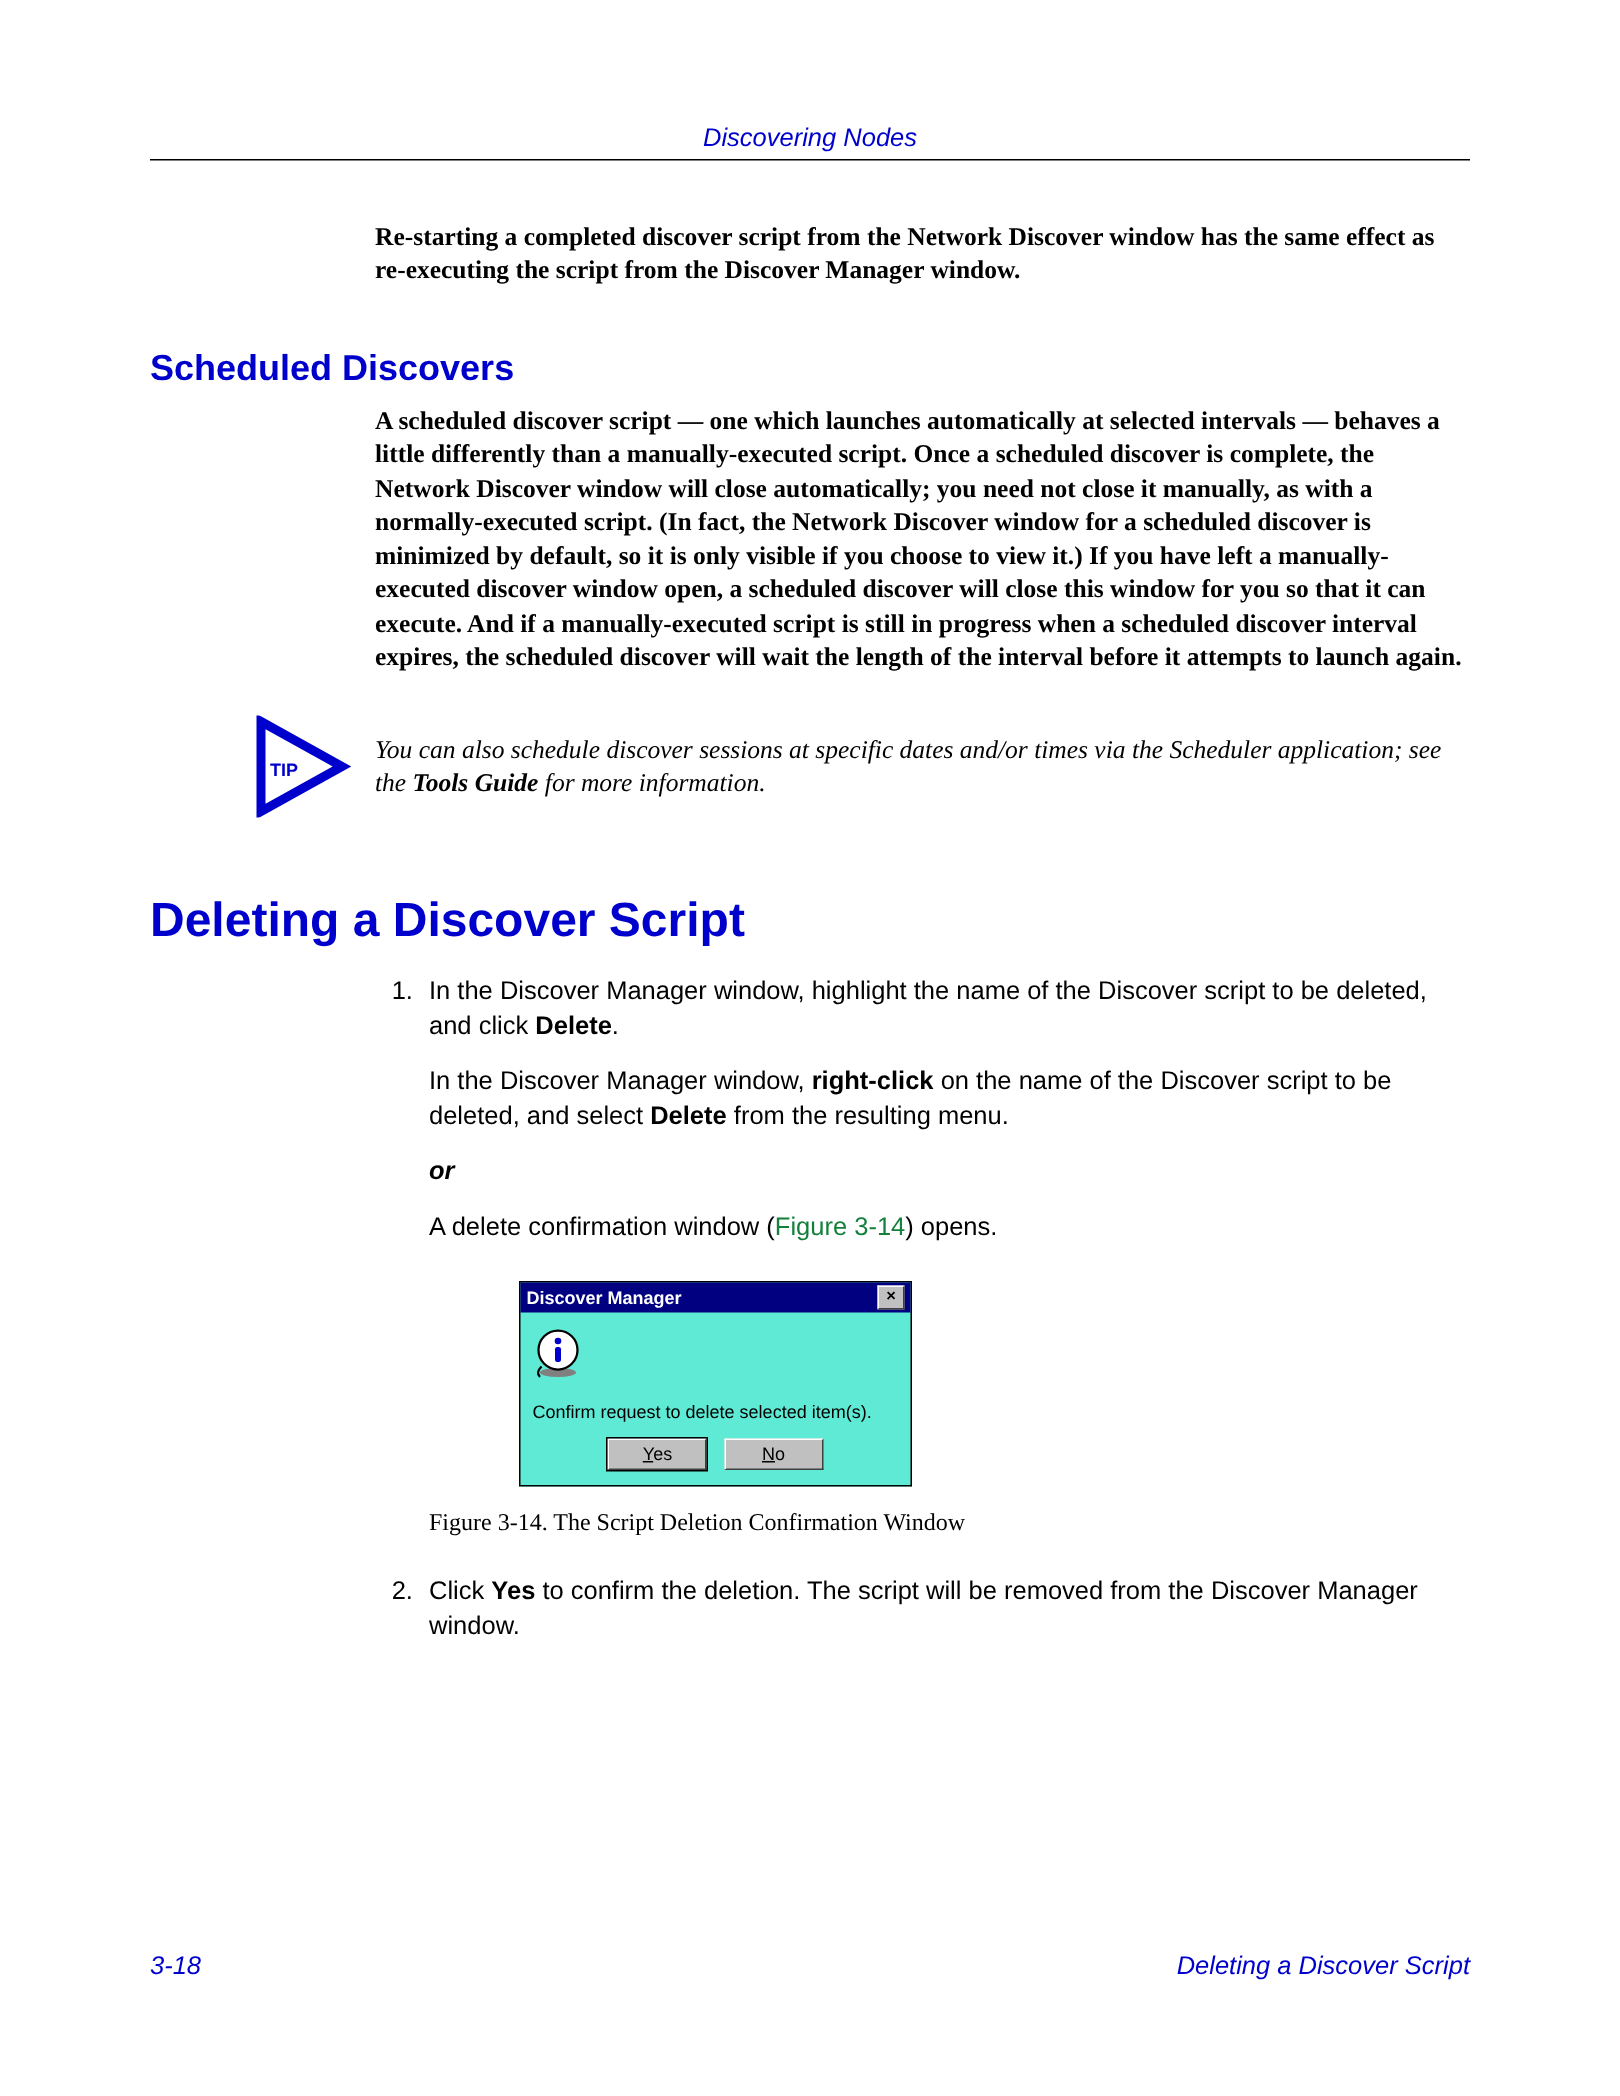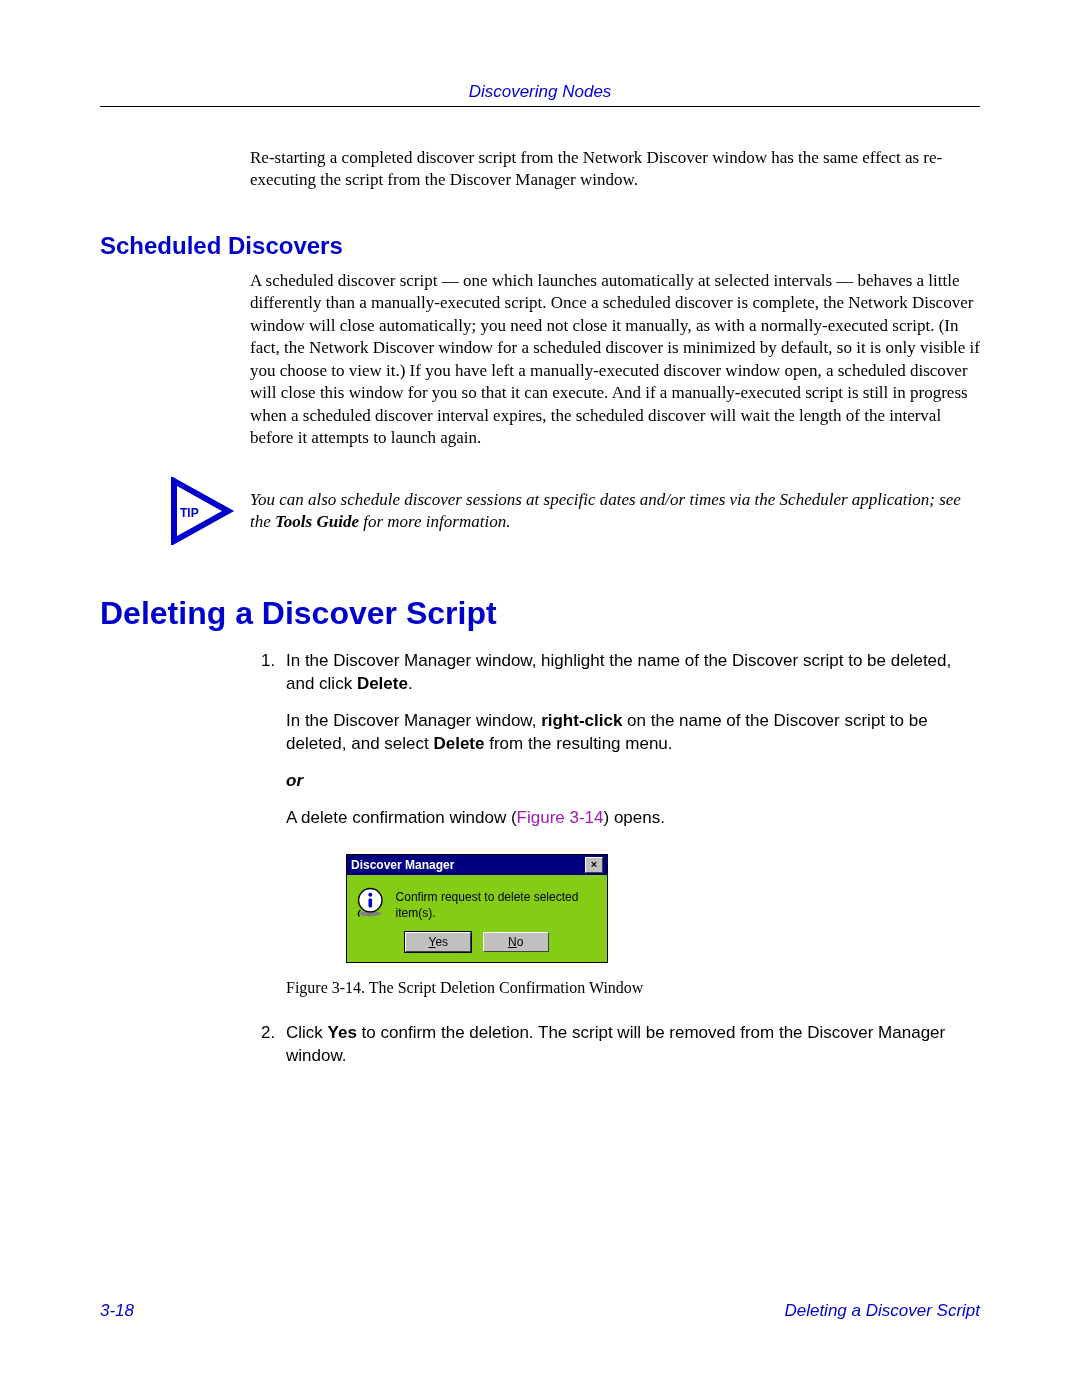--- a/index.html
+++ b/index.html
@@ -30,20 +30,21 @@
     font-size: 17px;
   }
   hr.rule {
     border: none;
     border-top: 1.5px solid #000;
     margin: 0 0 40px 0;
   }
   .body-block {
     margin-left: 150px;
     line-height: 1.32;
+    font-weight: bold;
   }
   .h2 {
     color: #0000cc;
     font-family: Arial, Helvetica, sans-serif;
     font-weight: bold;
     font-size: 24px;
     margin: 40px 0 10px 0;
   }
   .h1 {
     color: #0000cc;
@@ -74,28 +75,28 @@
   ol.steps {
     margin: 0 0 0 150px;
     padding-left: 30px;
     font-family: Arial, Helvetica, sans-serif;
     font-size: 17px;
     line-height: 1.35;
   }
   ol.steps li { margin-bottom: 14px; padding-left: 6px; }
   ol.steps .sub { margin-top: 14px; }
   .or { font-style: italic; font-weight: bold; }
-  .figref { color: #a21caf; }
+  .figref { color: #15803d; }
   .dialog-wrap {
     margin: 24px 0 14px 60px;
   }
   .dialog {
     width: 260px;
     border: 1px solid #000;
-    background: #84cc16;
+    background: #5eead4;
     font-family: "MS Sans Serif", Tahoma, Arial, sans-serif;
     font-size: 12px;
   }
   .dlg-titlebar {
     background: #000080;
     color: #fff;
     font-weight: bold;
     padding: 2px 4px;
     display: flex;
     justify-content: space-between;
@@ -112,20 +113,21 @@
     font-size: 11px;
     line-height: 12px;
     text-align: center;
     font-family: Arial, sans-serif;
   }
   .dlg-body {
     padding: 10px 8px 6px 8px;
     display: flex;
     align-items: flex-start;
     gap: 10px;
+    flex-direction: column;
   }
   .dlg-msg { color:#000; font-size: 12px; padding-top: 4px;}
   .dlg-buttons {
     text-align: center;
     padding: 4px 0 10px 0;
   }
   .dlg-btn {
     display: inline-block;
     min-width: 40px;
     padding: 1px 12px;

